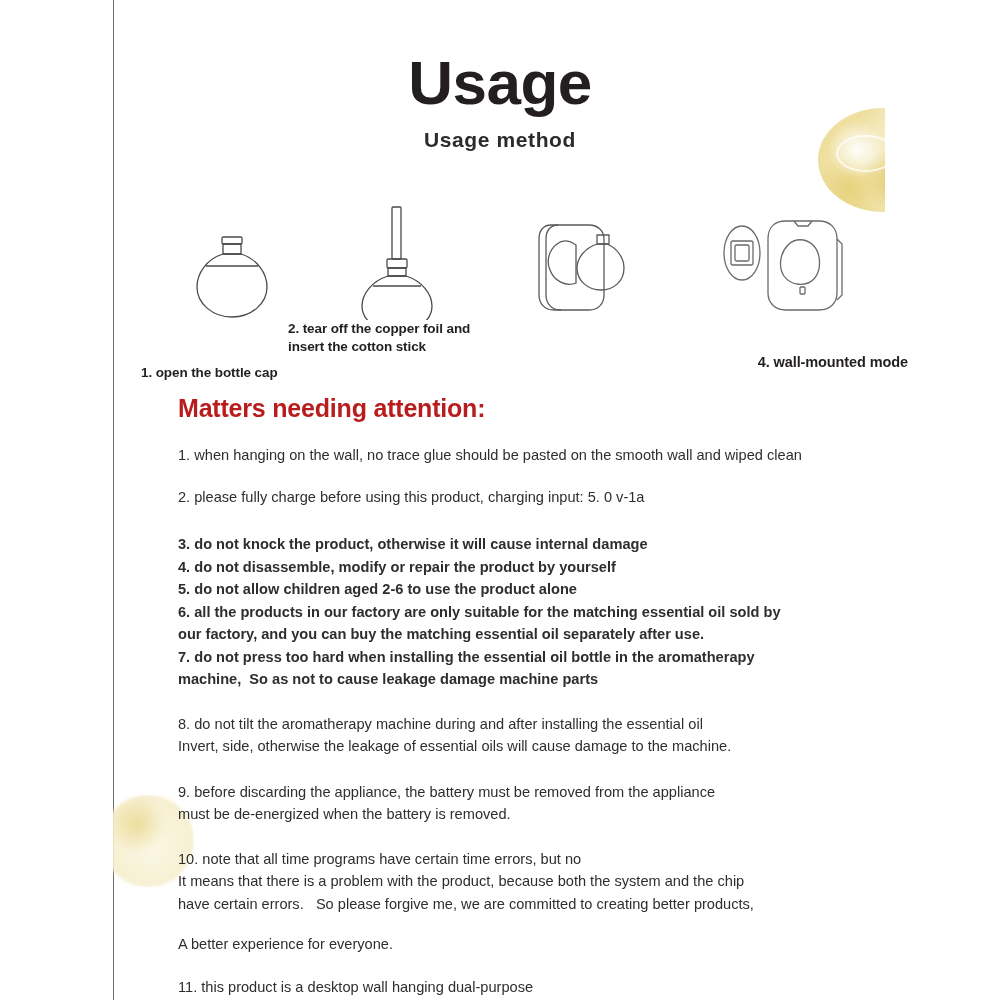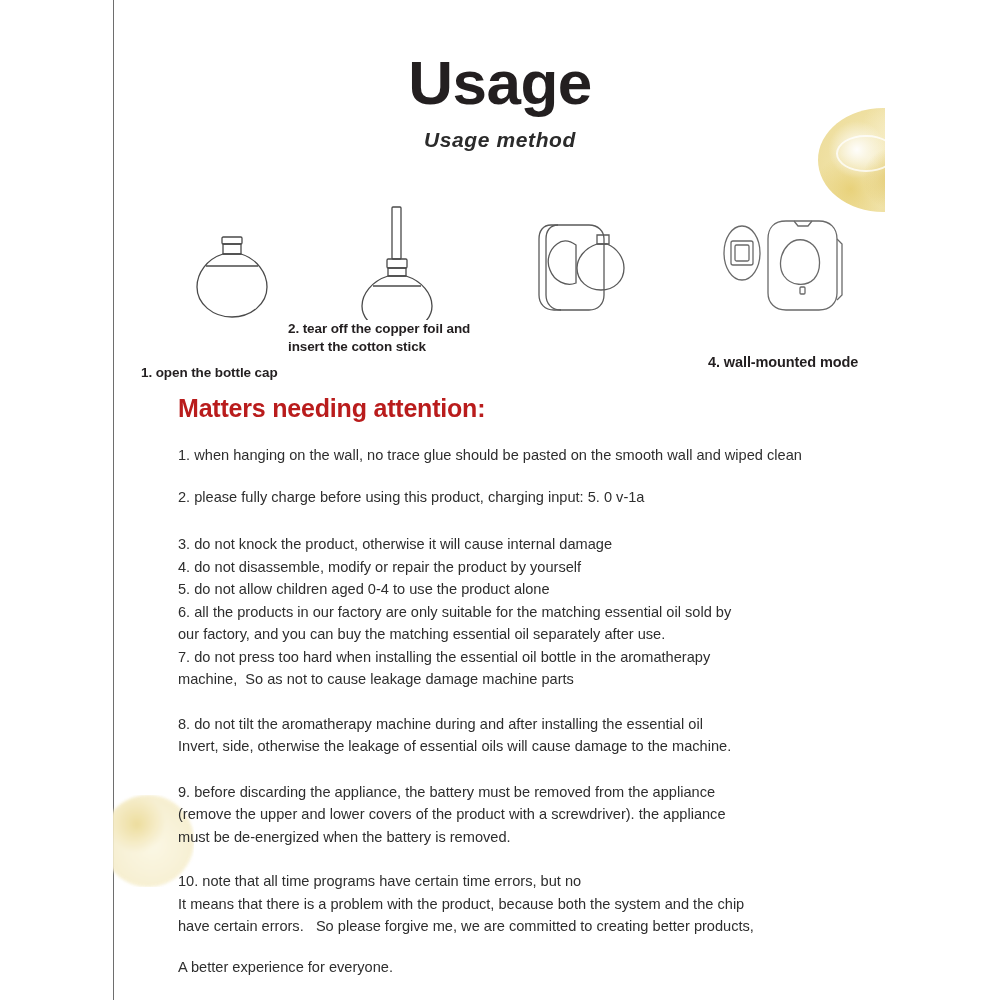--- a/index.html
+++ b/index.html
@@ -90,21 +90,20 @@
   .doc-subtitle {
     position: absolute;
     left: 0;
     top: 128px;
     width: 1000px;
     text-align: center;
     font-size: 21px;
     font-weight: 600;
     color: #2b2b2b;
     letter-spacing: 0.6px;
-    font-style: italic;
   }
 
   
   .steps {
     position: absolute;
     left: 113px;
     top: 205px;
     width: 887px;
     height: 175px;
   }
@@ -130,21 +129,21 @@
   .step-1 .step-caption { margin-top: 14px; }
 
   .step-2 { left: 175px; width: 190px; }
   .step-2 .step-art svg { margin: 0 auto 0 66px; }
   .step-2 .step-caption { margin-top: 0; }
 
   .step-3 { left: 380px; width: 190px; }
   .step-3 .step-art svg { margin: 6px auto 0 34px; }
   .step-3 .step-caption { margin-top: 10px; }
 
-  .step-4 { left: 595px; width: 200px; }
+  .step-4 { left: 595px; width: 200px; text-align: right; }
   .step-4 .step-art svg { margin: 10px auto 0 8px; }
   .step-4 .step-caption { margin-top: 23px; font-size: 14.5px; }
 
   
   .attention-heading {
     position: absolute;
     left: 178px;
     top: 394px;
     font-size: 25px;
     font-weight: 700;
@@ -161,21 +160,21 @@
     margin-bottom: 16px;
   }
   .note-line {
     font-size: 14.6px;
     color: #2e2e2e;
     line-height: 22.5px;
     white-space: pre-wrap;
   }
   .note-group.g1 { margin-bottom: 19px; }
   .note-group.g2 { margin-bottom: 25px; }
-  .note-group.g3 { margin-bottom: 22px; }
+  .note-group.g3 { margin-bottom: 22px; font-weight: bold; }
   .note-group.g4 { margin-bottom: 23px; }
   .note-group.g5 { margin-bottom: 22px; }
   .note-group.g6 { margin-bottom: 18px; }
   .note-group.g7 { margin-bottom: 20px; }
 </style>
 </head>
 <body>
 
 <div id="page">
 
@@ -258,33 +257,32 @@
   <div class="notes">
     <div class="note-group g1">
       <div class="note-line">1. when hanging on the wall, no trace glue should be pasted on the smooth wall and wiped clean</div>
     </div>
     <div class="note-group g2">
       <div class="note-line">2. please fully charge before using this product, charging input: 5. 0 v-1a</div>
     </div>
     <div class="note-group g3">
       <div class="note-line">3. do not knock the product, otherwise it will cause internal damage</div>
       <div class="note-line">4. do not disassemble, modify or repair the product by yourself</div>
-      <div class="note-line">5. do not allow children aged 0-4 to use the product alone</div>
+      <div class="note-line">5. do not allow children aged 2-6 to use the product alone</div>
       <div class="note-line">6. all the products in our factory are only suitable for the matching essential oil sold by</div>
       <div class="note-line">our factory, and you can buy the matching essential oil separately after use.</div>
       <div class="note-line">7. do not press too hard when installing the essential oil bottle in the aromatherapy</div>
       <div class="note-line">machine,  So as not to cause leakage damage machine parts</div>
     </div>
     <div class="note-group g4">
       <div class="note-line">8. do not tilt the aromatherapy machine during and after installing the essential oil</div>
       <div class="note-line">Invert, side, otherwise the leakage of essential oils will cause damage to the machine.</div>
     </div>
     <div class="note-group g5">
       <div class="note-line">9. before discarding the appliance, the battery must be removed from the appliance</div>
-      <div class="note-line">(remove the upper and lower covers of the product with a screwdriver). the appliance</div>
       <div class="note-line">must be de-energized when the battery is removed.</div>
     </div>
     <div class="note-group g6">
       <div class="note-line">10. note that all time programs have certain time errors, but no</div>
       <div class="note-line">It means that there is a problem with the product, because both the system and the chip</div>
       <div class="note-line">have certain errors.   So please forgive me, we are committed to creating better products,</div>
     </div>
     <div class="note-group g7">
       <div class="note-line">A better experience for everyone.</div>
     </div>

